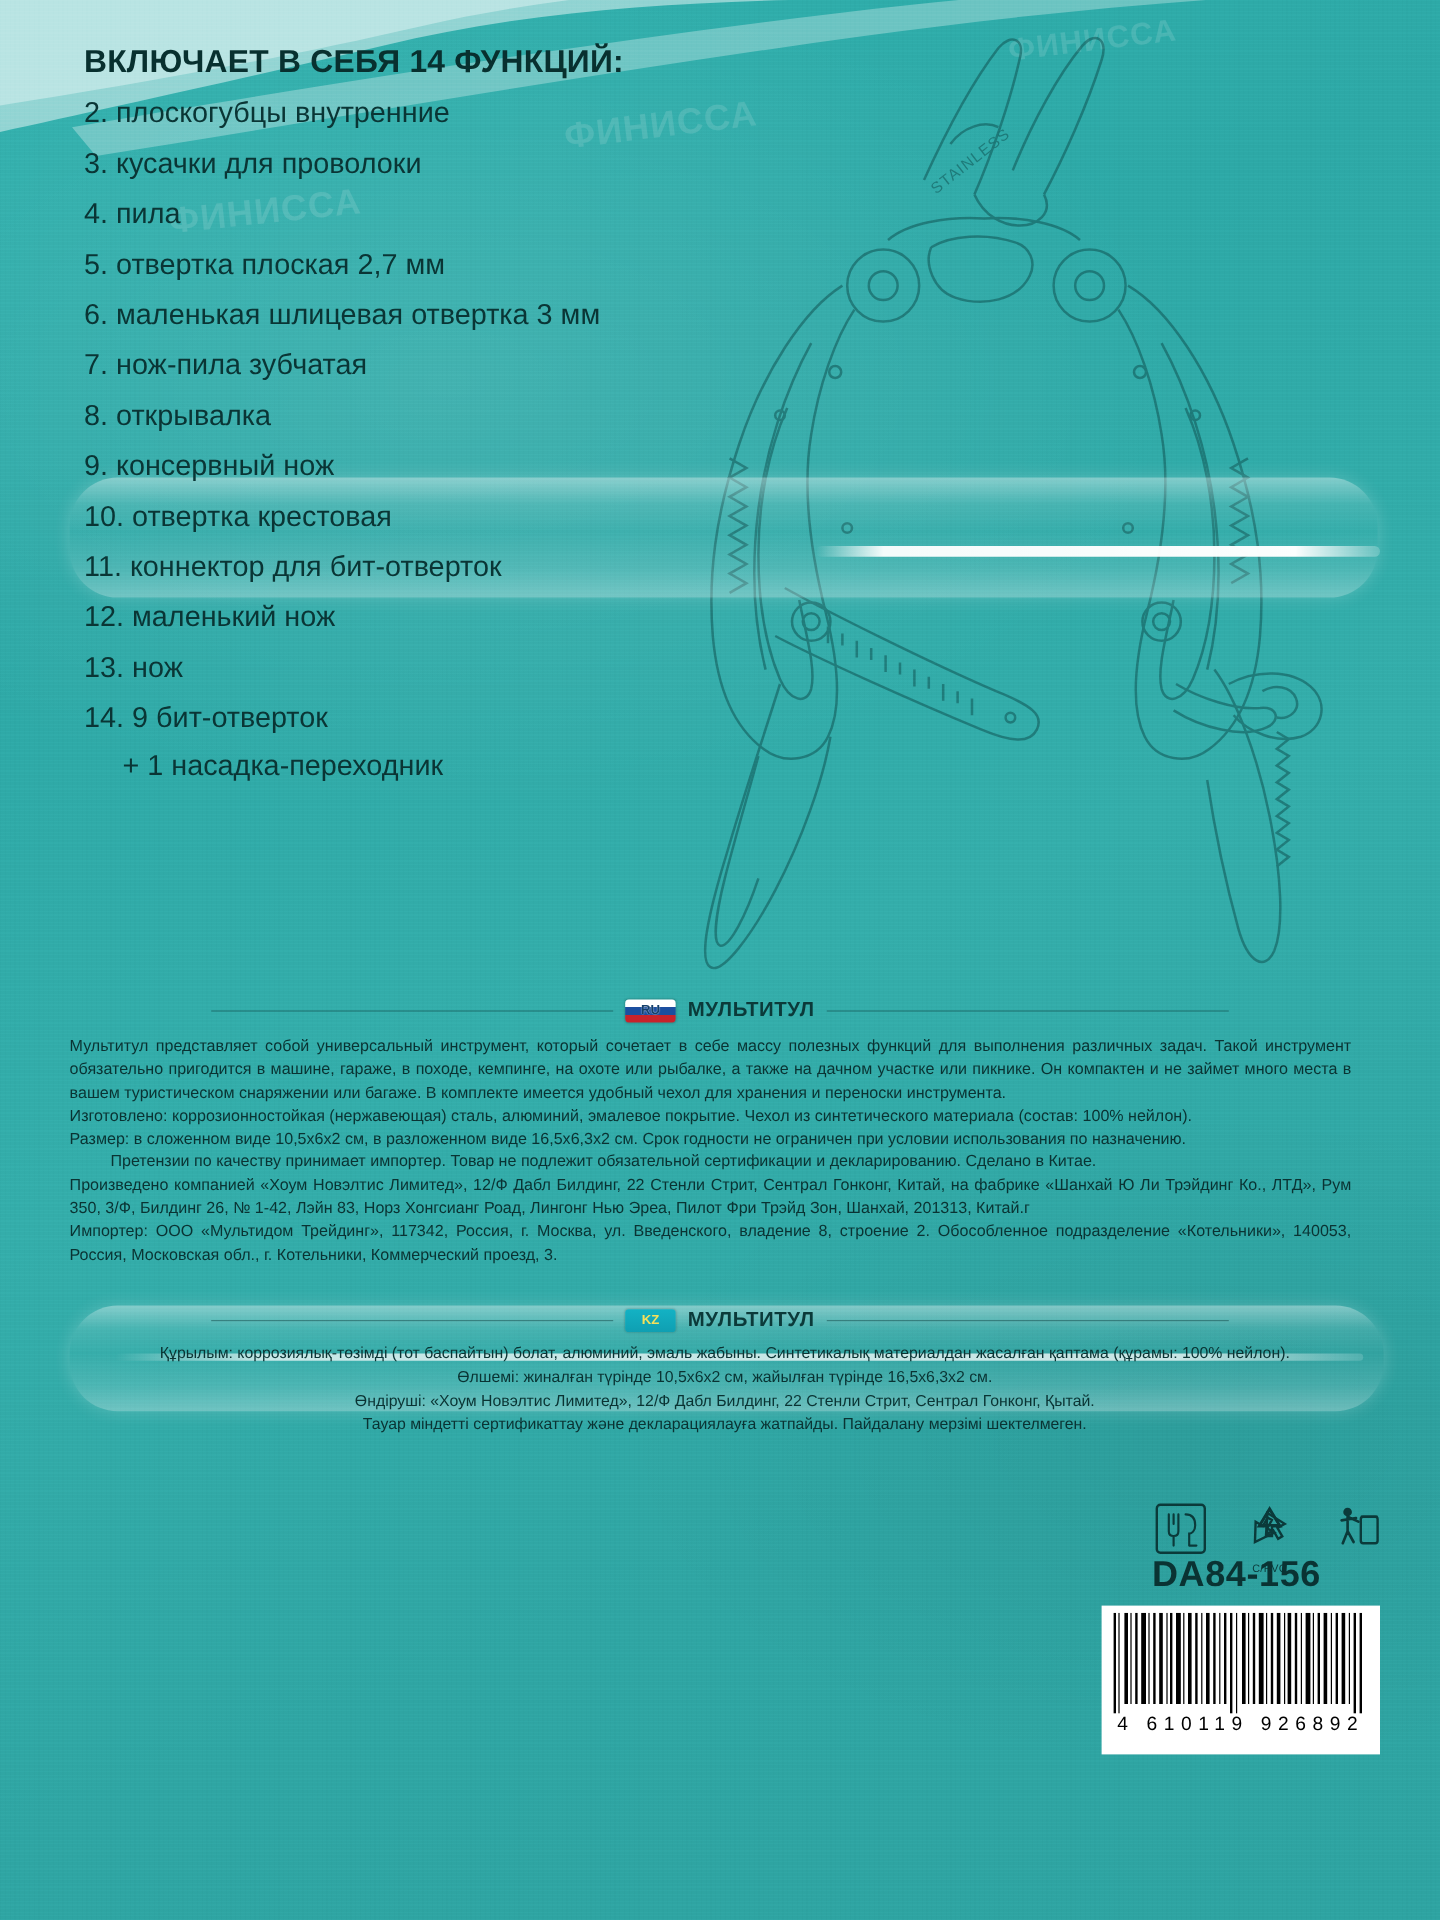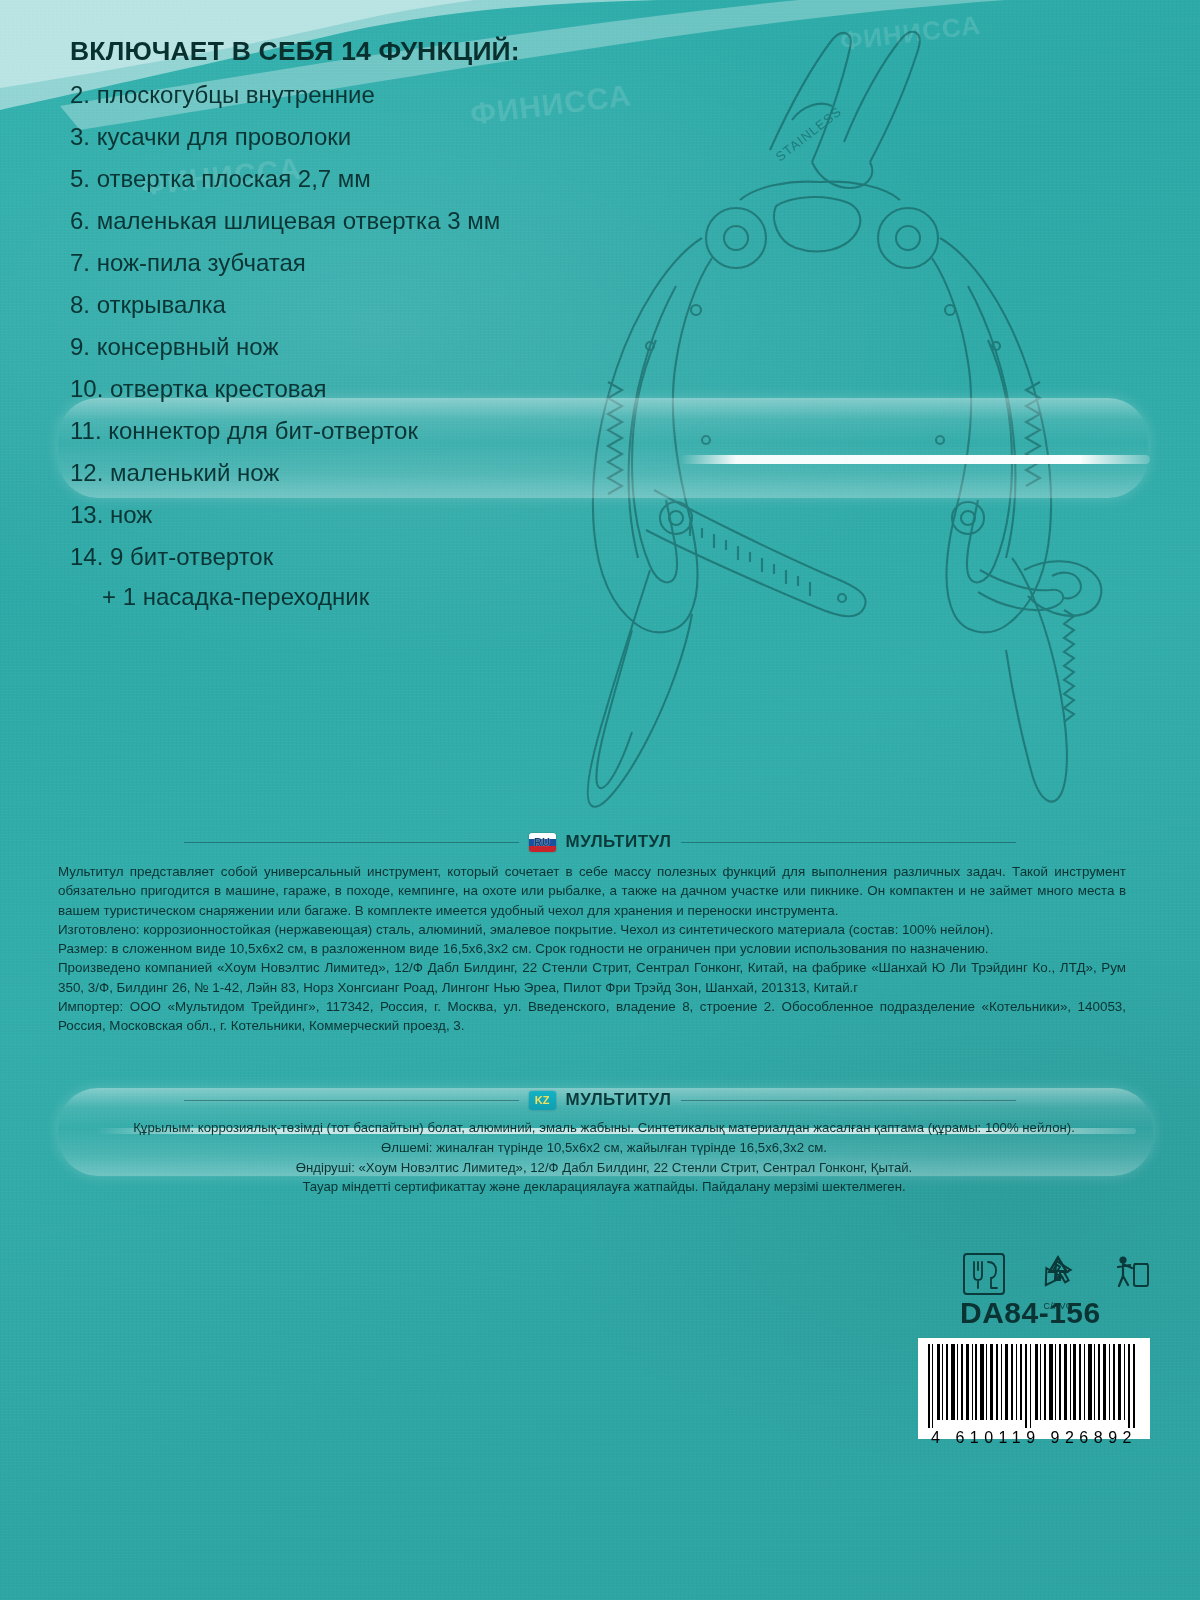--- a/index.html
+++ b/index.html
@@ -132,21 +132,21 @@
     gap: 10px;
   }
   .section-head::before,
   .section-head::after {
     content: "";
     height: 1px;
     background: rgba(10,60,60,0.45);
     flex: 0 0 335px;
   }
   .flag-badge {
-    width: 27px;
+    width: 42px;
     height: 19px;
     border-radius: 3px;
     background: linear-gradient(180deg, #ffffff 0 33%, #1b4fa0 33% 66%, #c8222b 66% 100%);
     color: #0b3a3a;
     font-size: 11px;
     font-weight: bold;
     display: flex;
     align-items: center;
     justify-content: center;
     box-shadow: 0 0 2px rgba(0,0,0,0.3);
@@ -212,21 +212,21 @@
     font-weight: bold;
     color: #0a3333;
     letter-spacing: 0.5px;
   }
 
   .barcode-box {
     position: absolute;
     top: 1338px;
     left: 918px;
     width: 232px;
-    height: 101px;
+    height: 124px;
     background: #ffffff;
     padding: 6px 8px 2px 8px;
     box-sizing: border-box;
   }
   .bars {
     width: 100%;
     height: 84px;
     display: block;
   }
   .barcode-digits {
@@ -313,20 +313,21 @@
 
   <div class="gloss-band gloss1"></div>
   <div class="gloss-line gl1"></div>
   <div class="gloss-band gloss2"></div>
   <div class="gloss-line gl2"></div>
 
   <div class="features">
     <div class="features-title">ВКЛЮЧАЕТ В СЕБЯ 14 ФУНКЦИЙ:</div>
     <div class="feature-item">2. плоскогубцы внутренние</div>
     <div class="feature-item">3. кусачки для проволоки</div>
+    <div class="feature-item">4. пила</div>
     <div class="feature-item">5. отвертка плоская 2,7 мм</div>
     <div class="feature-item">6. маленькая шлицевая отвертка 3 мм</div>
     <div class="feature-item">7. нож-пила зубчатая</div>
     <div class="feature-item">8. открывалка</div>
     <div class="feature-item">9. консервный нож</div>
     <div class="feature-item">10. отвертка крестовая</div>
     <div class="feature-item">11. коннектор для бит-отверток</div>
     <div class="feature-item">12. маленький нож</div>
     <div class="feature-item">13. нож</div>
     <div class="feature-item">14. 9 бит-отверток</div>
@@ -337,20 +338,21 @@
     <div class="flag-badge">
         <span>RU</span>
       </div>
     <div class="section-title">МУЛЬТИТУЛ</div>
   </div>
 
   <div class="body-copy" style="top: 862px;">
     <p>Мультитул представляет собой универсальный инструмент, который сочетает в себе массу полезных функций для выполнения различных задач. Такой инструмент обязательно пригодится в машине, гараже, в походе, кемпинге, на охоте или рыбалке, а также на дачном участке или пикнике. Он компактен и не займет много места в вашем туристическом снаряжении или багаже. В комплекте имеется удобный чехол для хранения и переноски инструмента.</p>
     <p>Изготовлено: коррозионностойкая (нержавеющая) сталь, алюминий, эмалевое покрытие. Чехол из синтетического материала (состав: 100% нейлон).</p>
     <p>Размер: в сложенном виде 10,5х6х2 см, в разложенном виде 16,5х6,3х2 см. Срок годности не ограничен при условии использования по назначению.</p>
+    <p class="indent">Претензии по качеству принимает импортер. Товар не подлежит обязательной сертификации и декларированию. Сделано в Китае.</p>
     <p>Произведено компанией «Хоум Новэлтис Лимитед», 12/Ф Дабл Билдинг, 22 Стенли Стрит, Сентрал Гонконг, Китай, на фабрике «Шанхай Ю Ли Трэйдинг Ко., ЛТД», Рум 350, 3/Ф, Билдинг 26, № 1-42, Лэйн 83, Норз Хонгсианг Роад, Лингонг Нью Эреа, Пилот Фри Трэйд Зон, Шанхай, 201313, Китай.г</p>
     <p>Импортер: ООО «Мультидом Трейдинг», 117342, Россия, г. Москва, ул. Введенского, владение 8, строение 2. Обособленное подразделение «Котельники», 140053, Россия, Московская обл., г. Котельники, Коммерческий проезд, 3.</p>
   </div>
 
   <div class="section-head" style="top: 1090px;">
     <div class="flag-badge flag-kz">
         <span>KZ</span>
       </div>
     <div class="section-title">МУЛЬТИТУЛ</div>
   </div>

